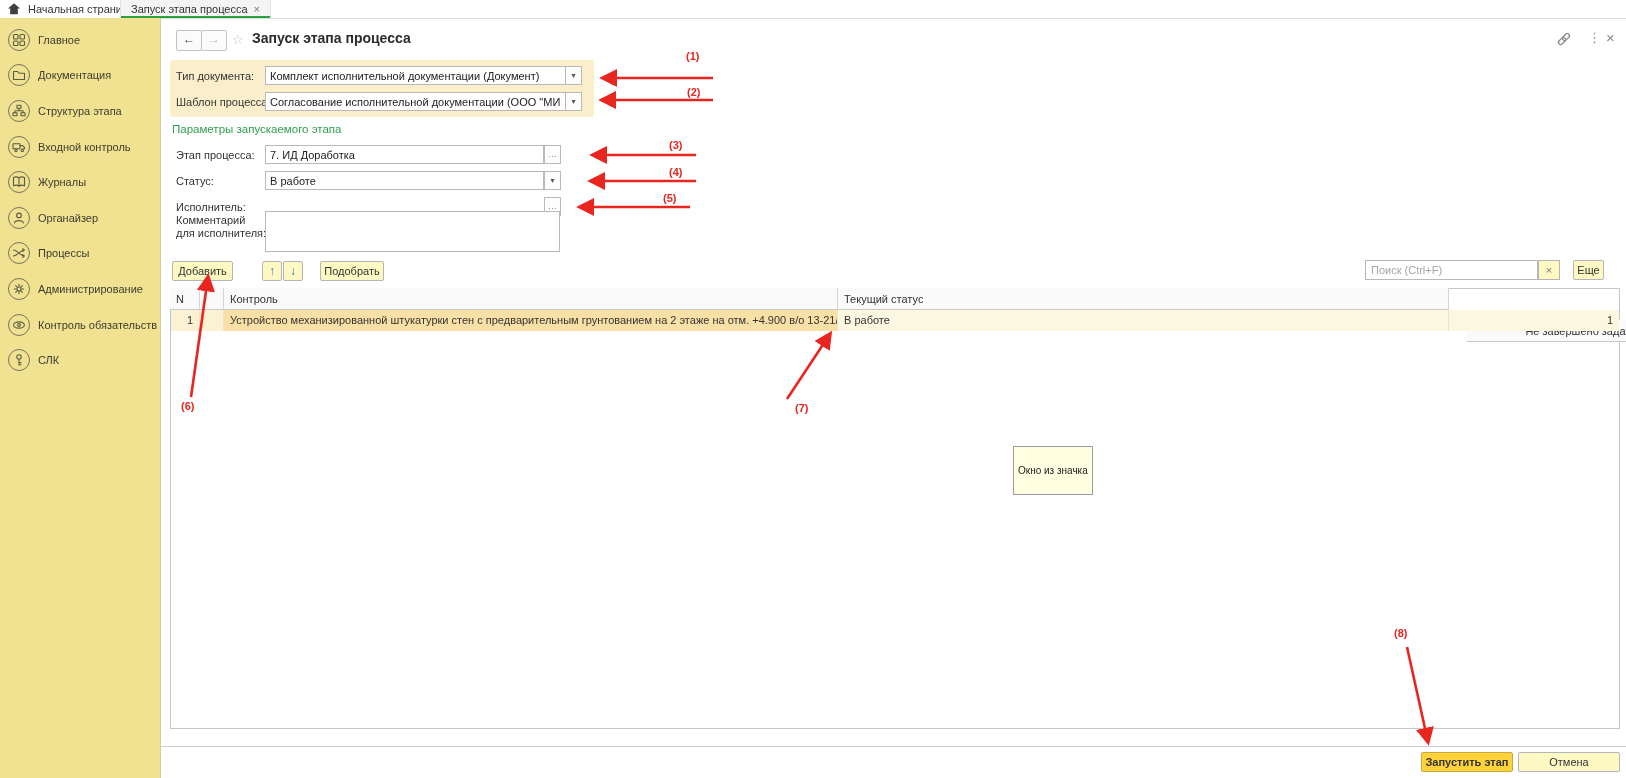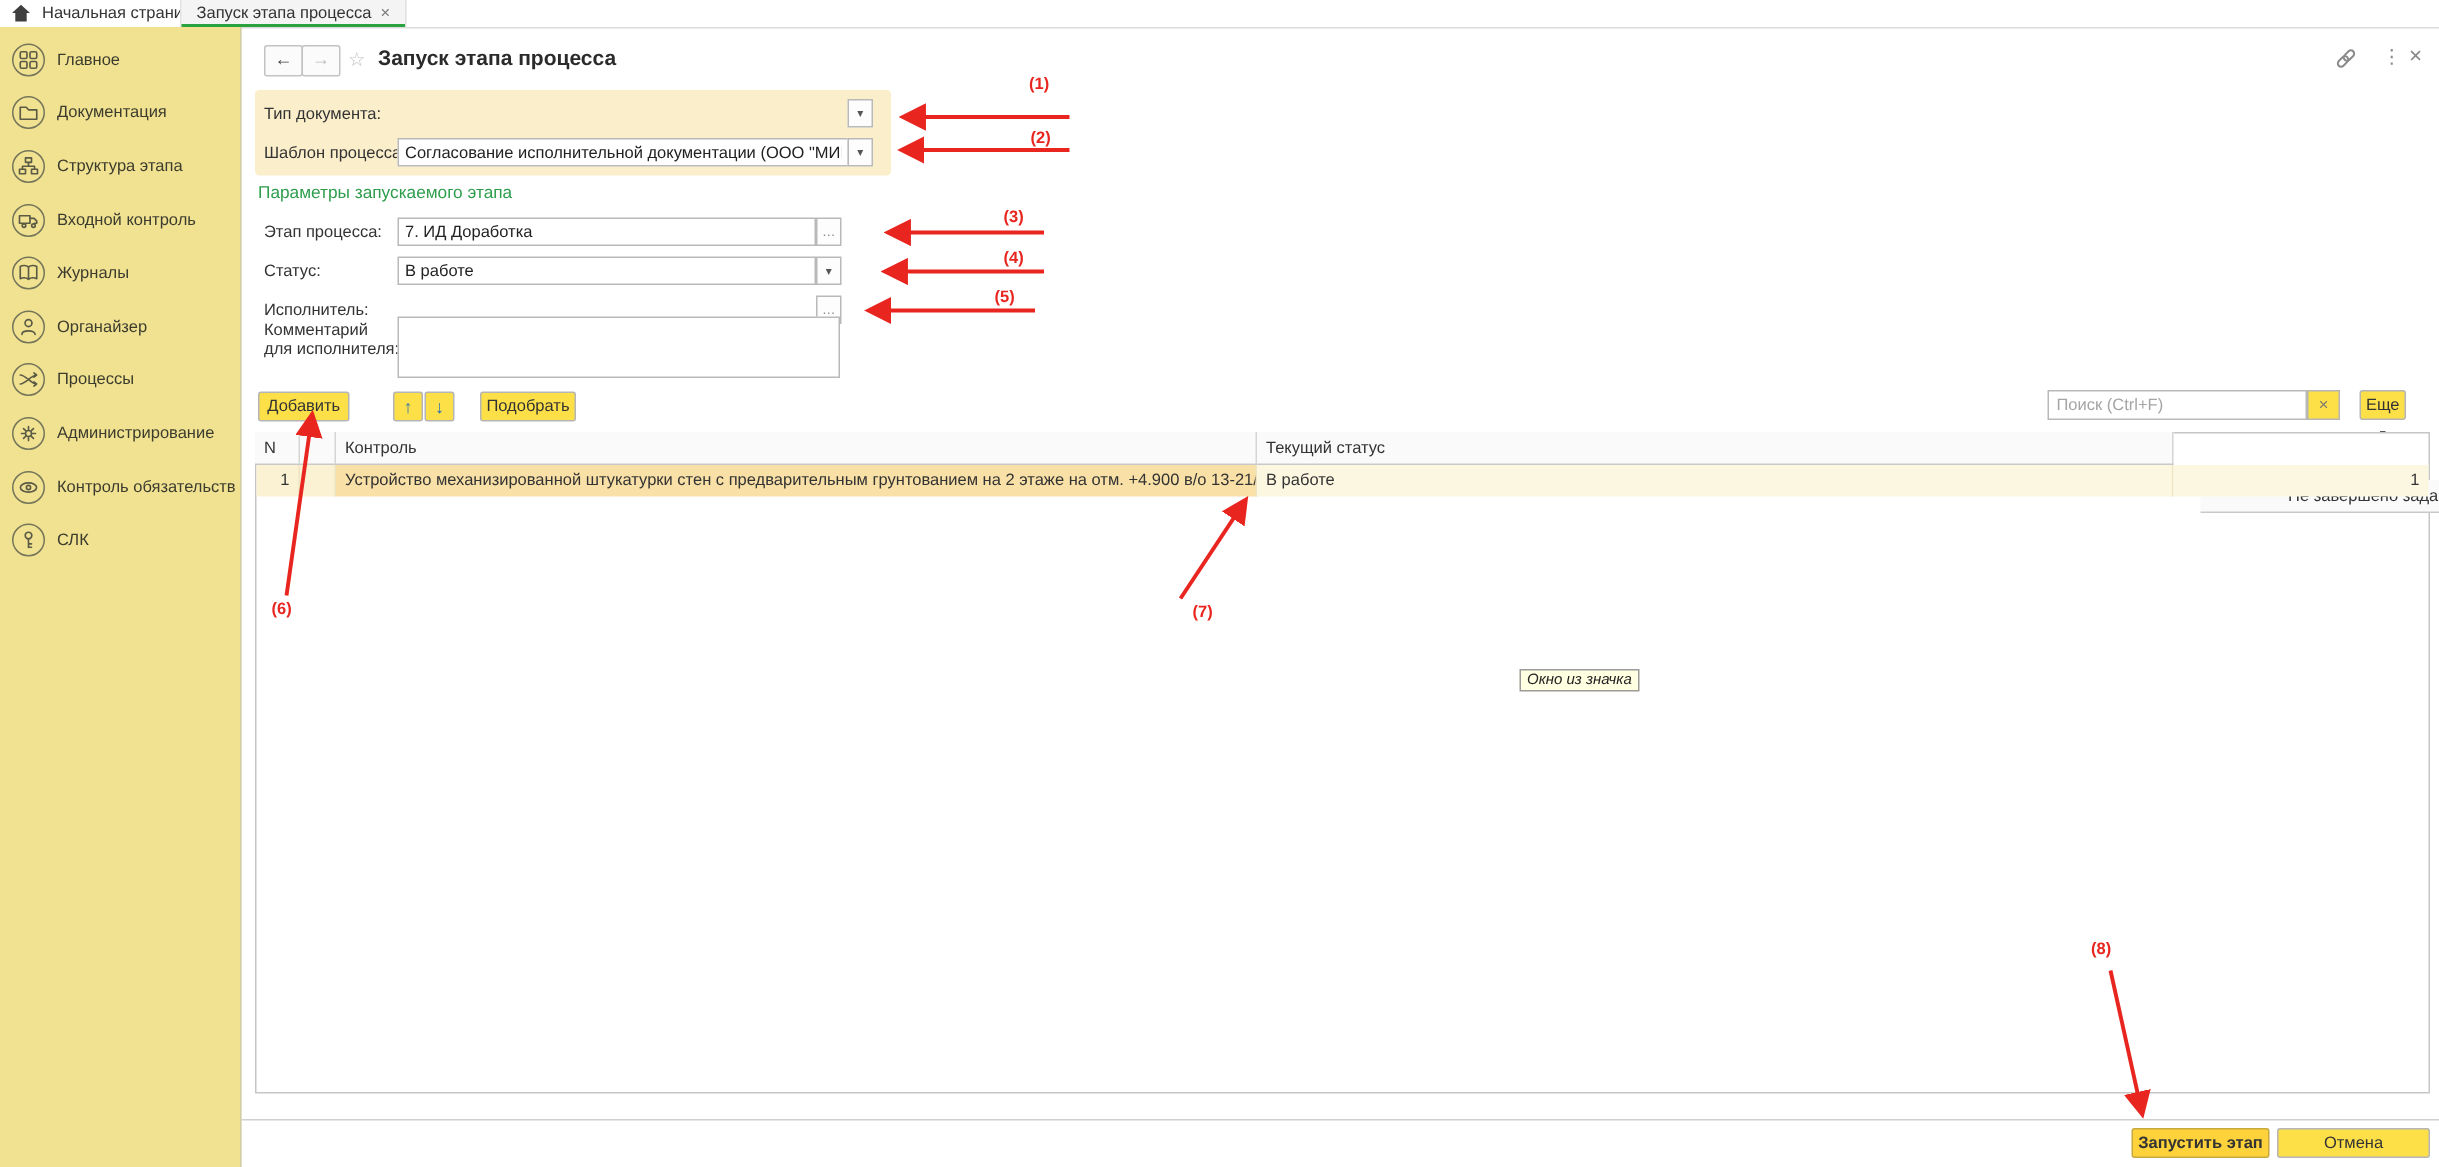--- a/index.html
+++ b/index.html
@@ -29,34 +29,34 @@
   .hl-panel{position:absolute;left:170px;top:60px;width:424px;height:57px;background:#fbeecb;border-radius:3px;}
   .flabel{position:absolute;color:#333;}
   .tfield{position:absolute;height:19px;border:1px solid #b9b9b9;background:#fff;font:11px "Liberation Sans",sans-serif;
           padding:0 4px;box-sizing:border-box;color:#222;}
   .sq{position:absolute;width:17px;height:19px;line-height:17px;text-align:center;border:1px solid #b9b9b9;background:#fdfdfd;
       box-sizing:border-box;font-size:8px;color:#555;cursor:pointer;}
   .sectitle{position:absolute;left:172px;top:123px;color:#2e9e4d;font-size:11.5px;}
   textarea.cmt{position:absolute;left:265px;top:211px;width:295px;height:41px;border:1px solid #b9b9b9;resize:none;
       font:11px "Liberation Sans",sans-serif;box-sizing:border-box;}
   
-  .btn{position:absolute;height:20px;border:1px solid #b5b5b5;border-radius:2px;background:#fde047;
+  .btn{position:absolute;height:20px;border:1px solid #b5b5b5;border-radius:2px;background:#fef9c3;
        font:11px "Liberation Sans",sans-serif;color:#333;text-align:center;line-height:18px;cursor:pointer;box-sizing:border-box;}
   .arrbtn{color:#2e74b5;font-weight:bold;font-size:12px;}
   .search{position:absolute;left:1365px;top:260px;width:173px;height:20px;border:1px solid #b9b9b9;box-sizing:border-box;
        font:11px "Liberation Sans",sans-serif;padding:0 5px;color:#222;}
   .search::placeholder{color:#a5a5a5;}
   
   .tbl-border{position:absolute;left:170px;top:288px;width:1450px;height:441px;border:1px solid #c6c6c6;box-sizing:border-box;background:#fff;}
   .th{position:absolute;top:288px;height:22px;line-height:22px;background:#fafafa;border-right:1px solid #d5d5d5;border-bottom:1px solid #c9c9c9;
       box-sizing:border-box;padding:0 6px;color:#333;white-space:nowrap;overflow:hidden;}
   .td{position:absolute;top:310px;height:21px;line-height:21px;box-sizing:border-box;padding:0 6px;white-space:nowrap;overflow:hidden;border-right:1px solid #eee4c2;}
   
   .tip{position:absolute;left:1013px;top:446px;background:#ffffe1;border:1px solid #9b9b9b;font-size:10px;
-       padding:1px 4px;color:#222;white-space:nowrap;font-style:italic;}
+       padding:18px 4px;color:#222;white-space:nowrap;}
   
   .footline{position:absolute;left:161px;top:746px;width:1465px;height:0;border-top:1px solid #cfcfcf;}
   .btn-primary{background:#fdd23a;border:1px solid #c7a940;font-weight:bold;}
   
   .ann{position:absolute;color:#e8251f;font-weight:bold;font-size:11px;}
   .overlay{position:absolute;left:0;top:0;pointer-events:none;}
 </style>
 </head>
 <body>
 
@@ -177,20 +177,21 @@
       <g fill="none" stroke="#8a8a8a" stroke-width="1.3" transform="rotate(-45 8 8)">
         <rect x="1.2" y="5.8" width="8" height="4.4" rx="2.2"></rect>
         <rect x="6.8" y="5.8" width="8" height="4.4" rx="2.2"></rect>
       </g>
     </svg>
   <div class="hdric" style="left:1588px;top:30px;font-size:13px;">⋮</div>
   <div class="hdric" style="left:1606px;top:29px;font-size:15px;">×</div>
 
   <div class="hl-panel"></div>
   <div class="flabel" style="left:176px;top:70px;">Тип документа:</div>
+  <input class="tfield" style="left: 265px; top: 66px; width: 301px;" readonly="" value="Комплект исполнительной документации (Документ)">
   <div class="sq" style="left:565px;top:66px;">▾</div>
   <div class="flabel" style="left:176px;top:96px;">Шаблон процесса:</div>
   <input class="tfield" style="left: 265px; top: 92px; width: 301px;" readonly="" value="Согласование исполнительной документации (ООО &quot;МИГДОН">
   <div class="sq" style="left:565px;top:92px;">▾</div>
 
   <div class="sectitle">Параметры запускаемого этапа</div>
 
   <div class="flabel" style="left:176px;top:149px;">Этап процесса:</div>
   <input class="tfield" style="left: 265px; top: 145px; width: 279px;" readonly="" value="7. ИД Доработка">
   <div class="sq" style="left:544px;top:145px;font-size:9px;color:#888;">…</div>

